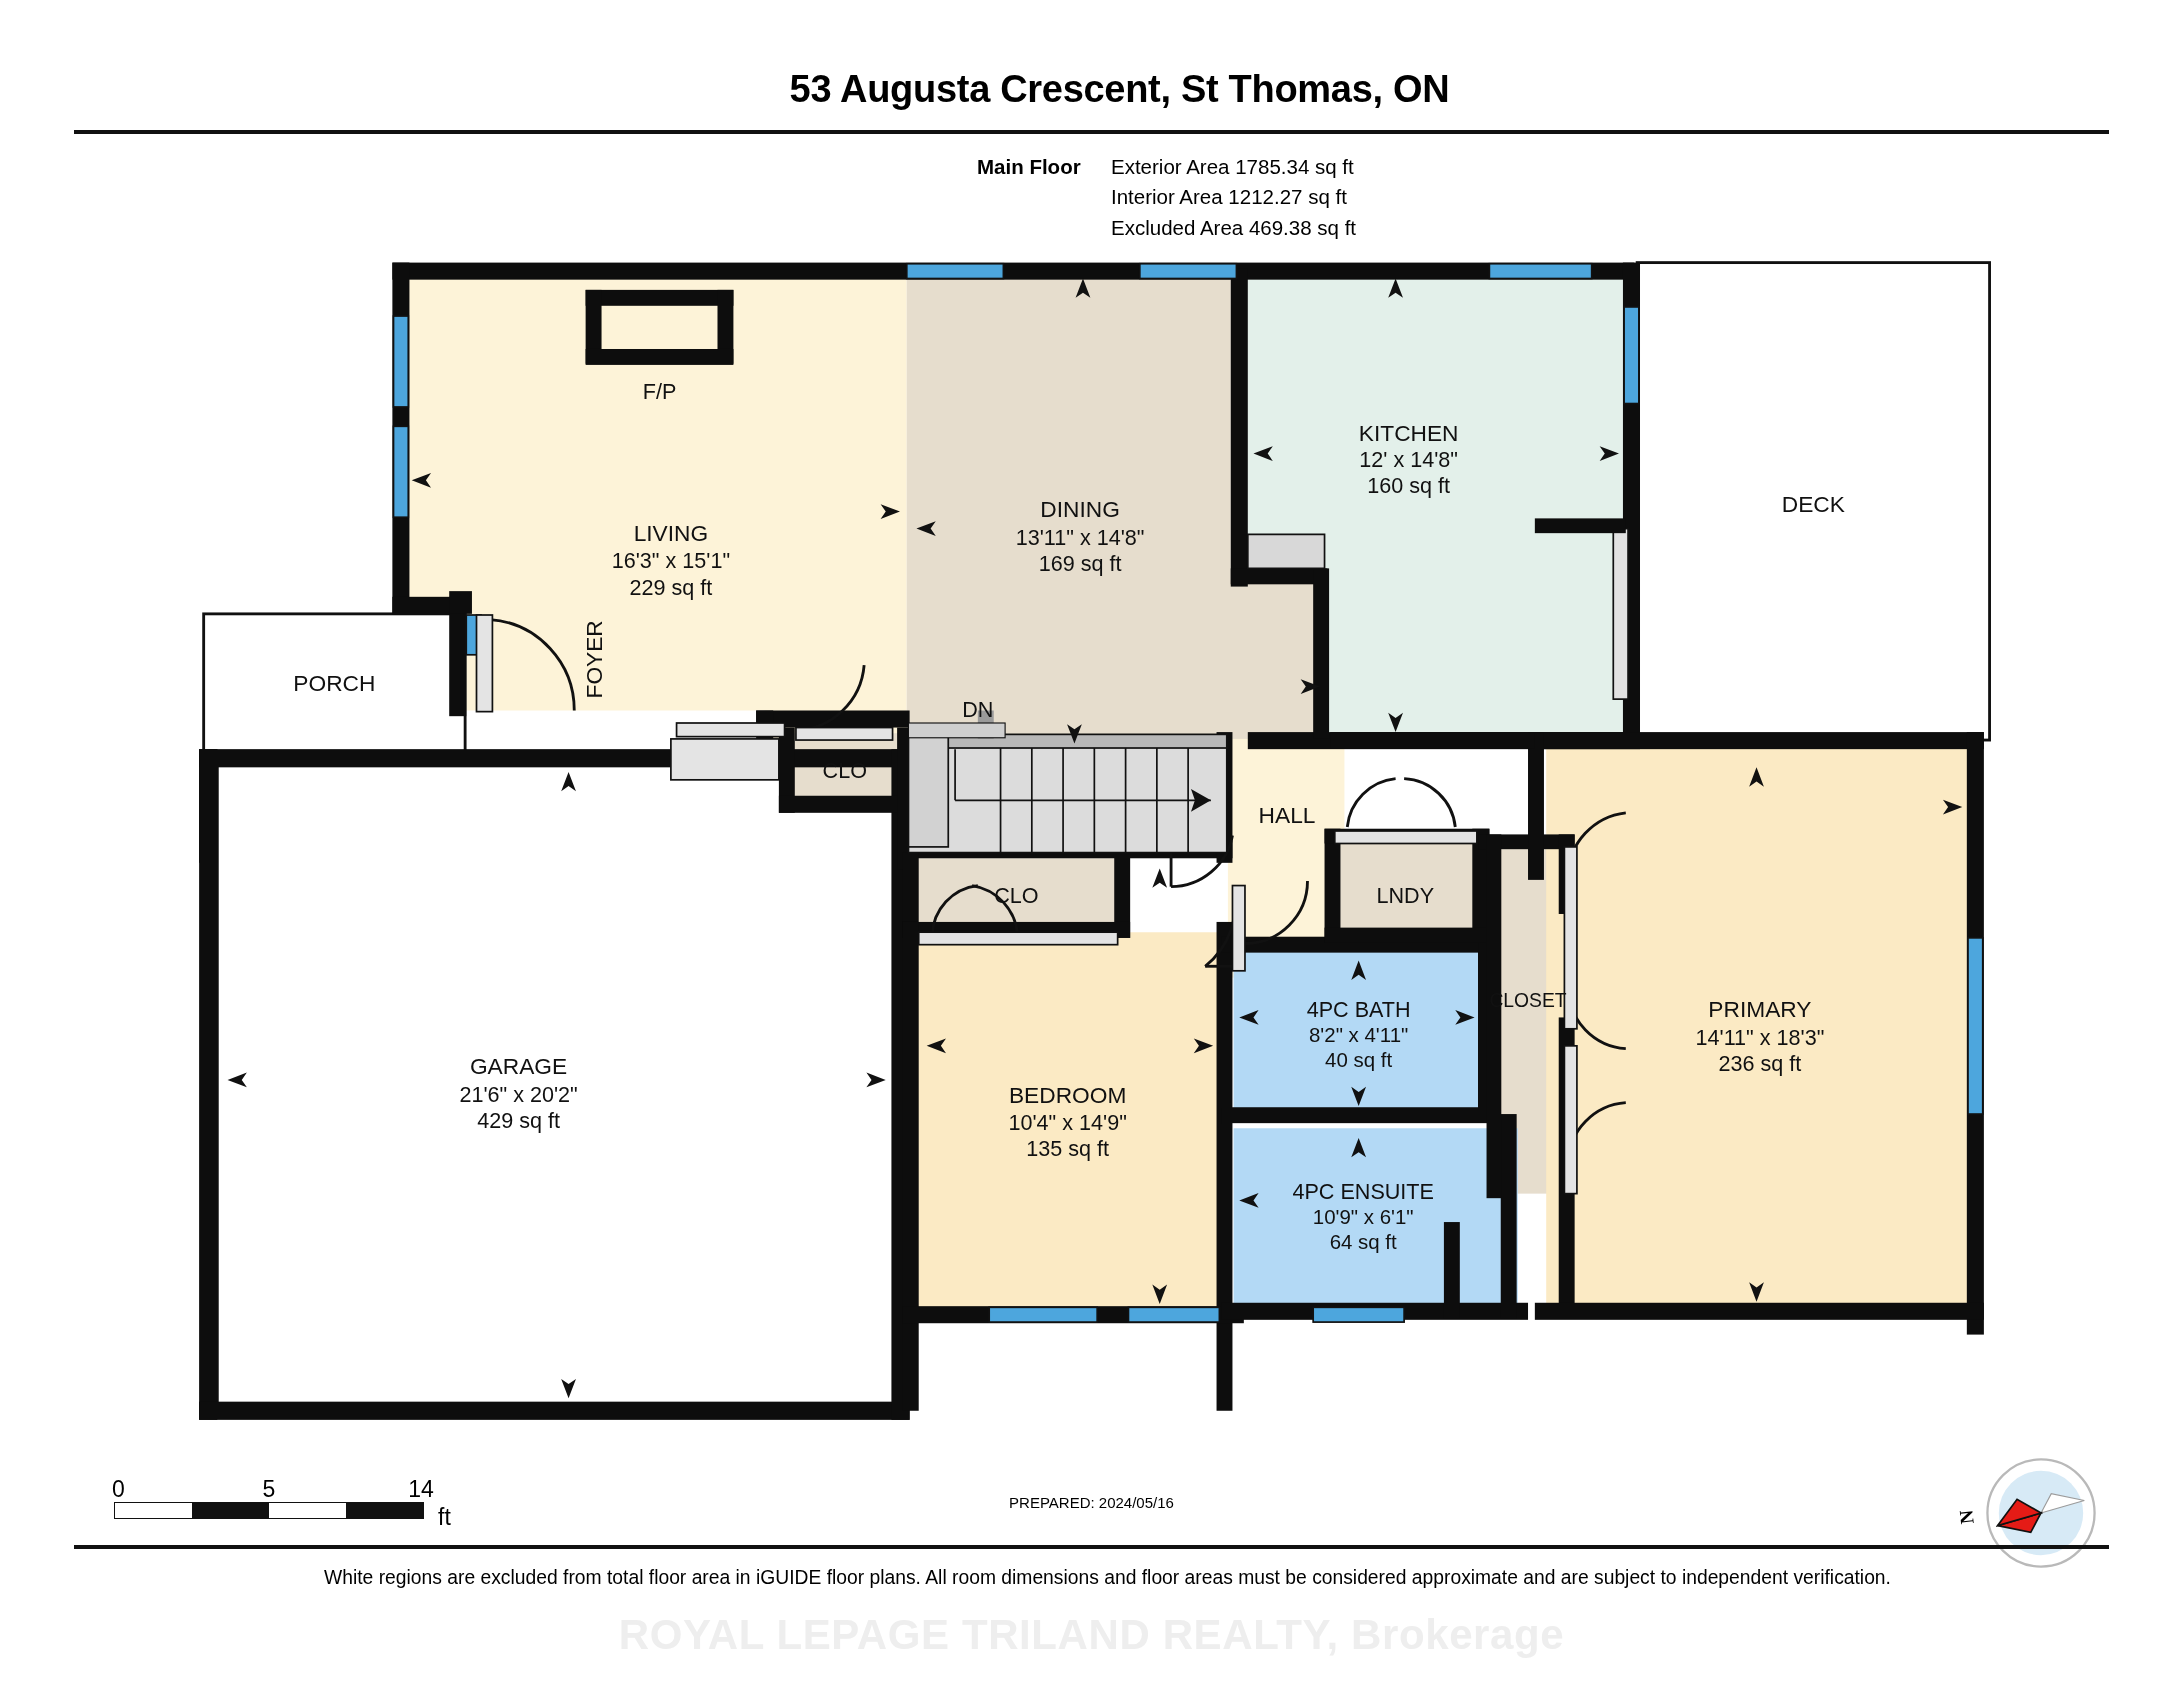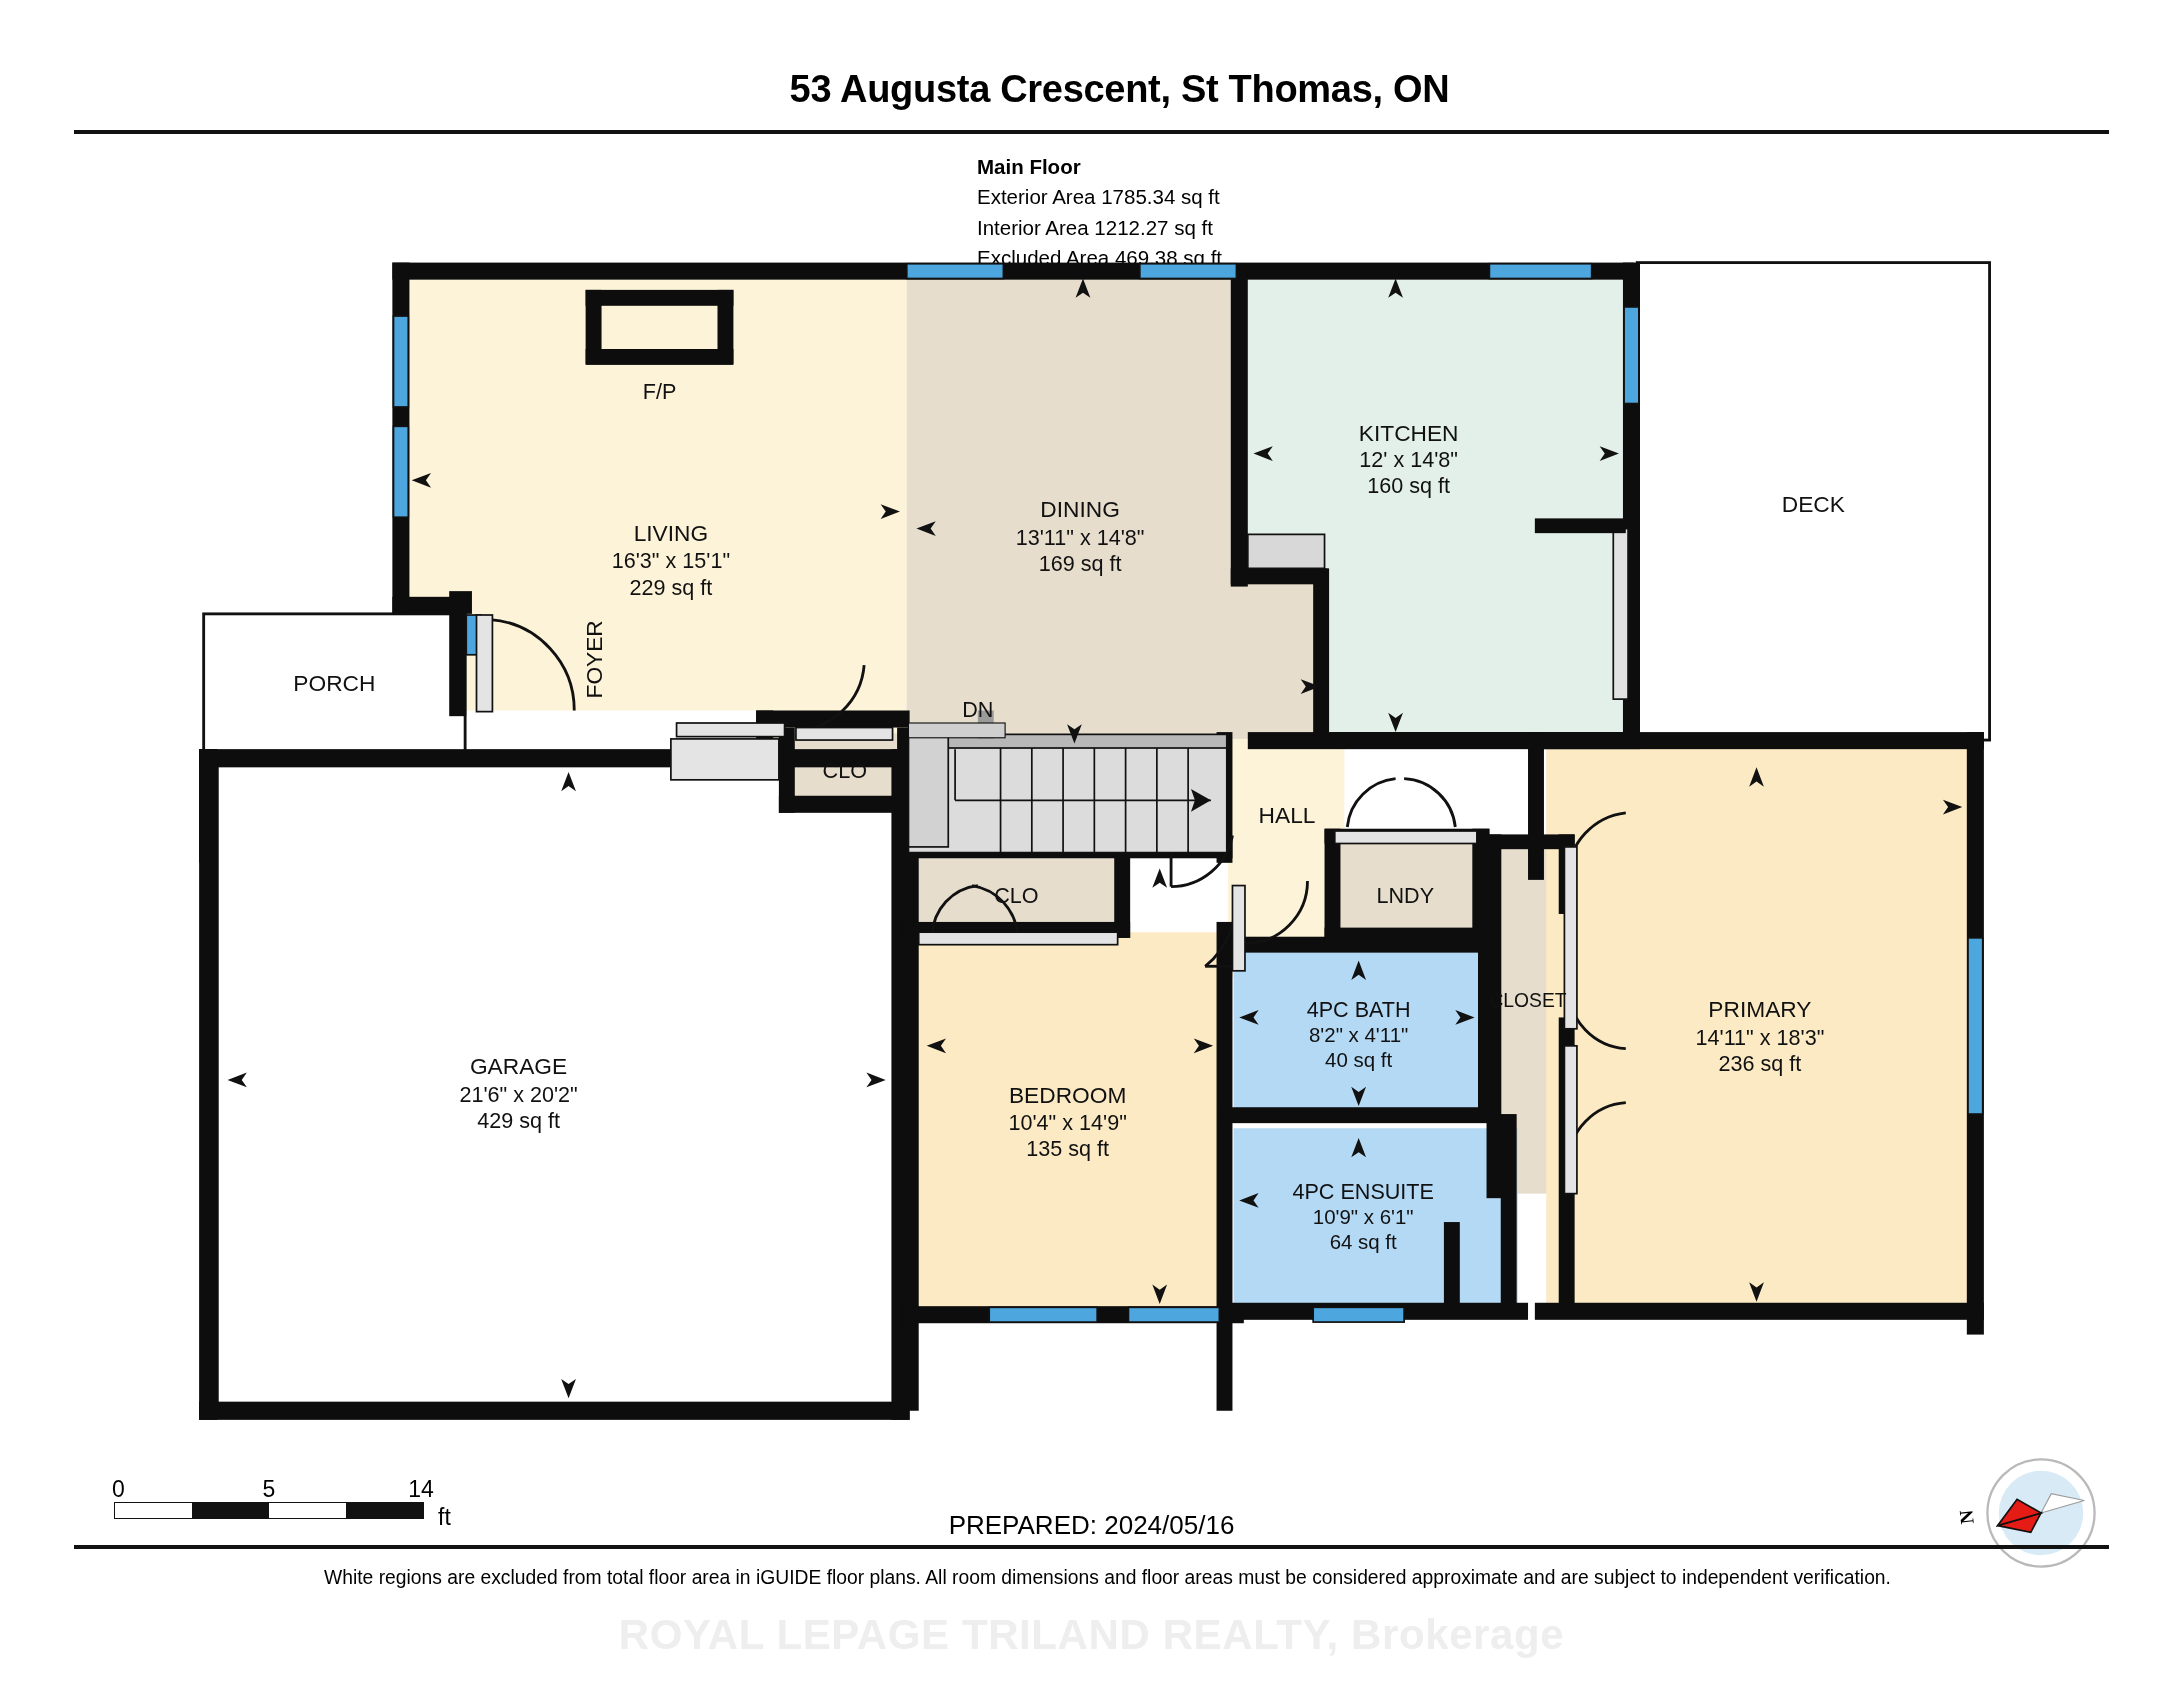--- a/index.html
+++ b/index.html
@@ -13,38 +13,38 @@
     position:absolute;left:0;top:68px;width:2183px;text-align:center;
     font-size:38px;font-weight:bold;letter-spacing:-0.3px;padding-left:28px;
   }
   #title-rule{
     position:absolute;left:74px;top:130px;width:2035px;height:4px;background:#111;
   }
   #floor-summary{
     position:absolute;left:977px;top:152px;width:682px;
     font-size:20.5px;line-height:1.48;
   }
-  #floor-summary .fs-row{display:flex;flex-direction:column;}
+  #floor-summary .fs-row{display:flex;}
   #floor-summary .fs-label{font-weight:bold;width:134px;flex:none;}
   
   #plan{
     position:absolute;left:0;top:0;width:2183px;height:1376px;
     pointer-events:none;
   }
   #plan svg{display:block;}
   
   #scale-bar{position:absolute;left:114px;top:1476px;width:318px;}
   #scale-ticks{position:relative;height:26px;}
   #scale-ticks span{position:absolute;font-size:23px;transform:translateX(-50%);}
   #scale-seg{display:flex;width:310px;height:17px;border:1.7px solid #111;box-sizing:border-box;}
   #scale-seg i{flex:1;display:block;}
   #scale-seg i:nth-child(2),#scale-seg i:nth-child(4){background:#111;}
   #scale-unit{position:absolute;left:438px;top:1504px;font-size:23px;}
   #prepared{
-    position:absolute;left:0;top:1494px;width:2183px;text-align:center;font-size:26px;margin-top:16px;
+    position:absolute;left:0;top:1494px;width:2183px;text-align:center;font-size:15px;
   }
   #compass{position:absolute;left:1984px;top:1456px;width:114px;height:114px;}
   #compass-n{
     position:absolute;left:1960px;top:1506px;font-size:19.3px;font-weight:bold;
     transform:rotate(-96deg);font-family:"Liberation Serif",serif;
   }
   #footer-rule{position:absolute;left:74px;top:1545px;width:2035px;height:4px;background:#111;}
   #disclaimer{
     position:absolute;left:0;top:1567px;width:2183px;text-align:center;font-size:19.3px;margin-left:16px;
   }

